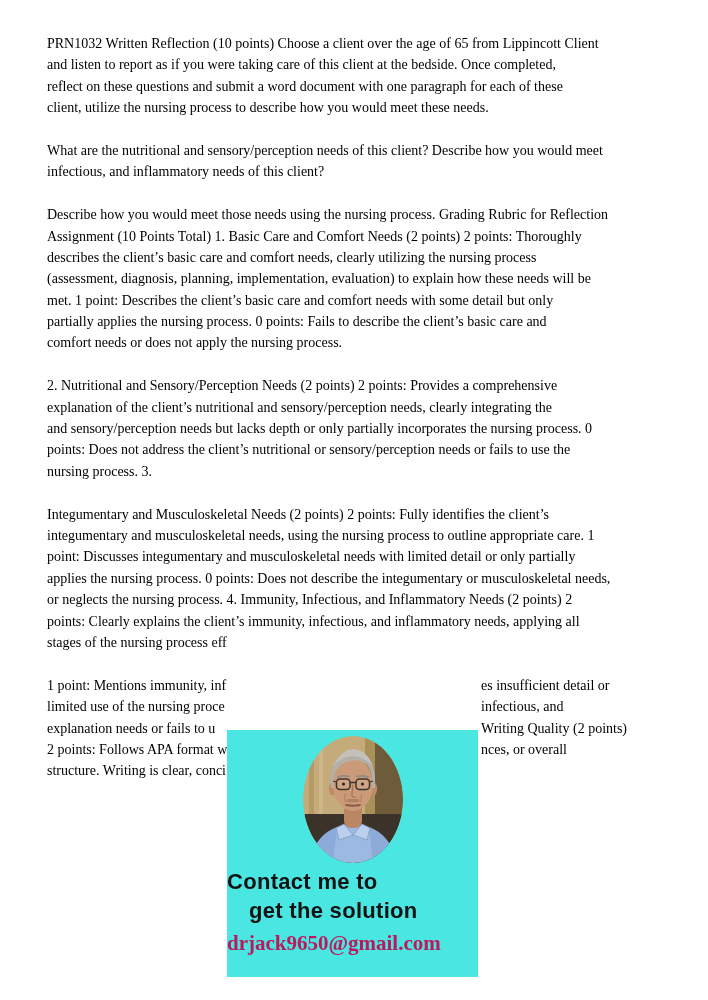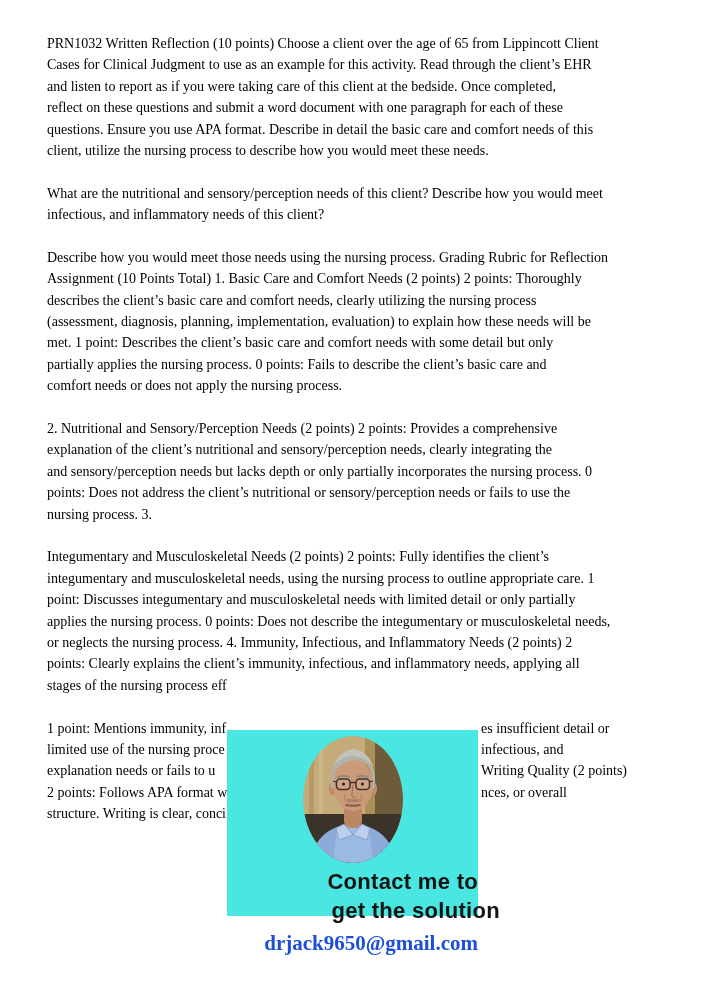--- a/index.html
+++ b/index.html
@@ -9,22 +9,22 @@
     overflow:hidden;font-family:"Liberation Serif", serif;color:#000000;
   }
   .doc-text{
     position:absolute;left:47px;top:33px;width:622px;
     font-size:14px;line-height:21.4px;
   }
   .para{margin:0 0 21.4px 0;}
   .line{white-space:nowrap;height:21.4px;position:relative;}
   .line .r{position:absolute;left:434px;top:0;}
   .ad-overlay{
-    position:absolute;left:227px;top:730px;width:251px;height:186px;
-    text-align:right;
+    position:absolute;left:227px;top:730px;width:251px;height:247px;
+    text-align:left;
   }
   .photo-frame{
     position:absolute;left:50%;top:6px;transform:translateX(-50%);
     width:100px;height:127px;border-radius:50%;overflow:hidden;
   }
   .photo-frame svg{display:block;width:100%;height:100%;}
   .ad-line1,.ad-line2{
     position:absolute;left:0;width:100%;
     font-family:"Liberation Sans", sans-serif;font-weight:700;
     font-size:22px;letter-spacing:0.3px;
@@ -38,24 +38,22 @@
 </style>
 </head>
 <body>
 
 <div class="page" style="background: rgb(255, 255, 255);">
 
   <div class="doc-text" style="color: rgb(0, 0, 0);">
 
   <div class="para">
         <div class="line">PRN1032 Written Reflection (10 points) Choose a client over the age of 65 from Lippincott Client</div>
-        <div class="line">Cases for Clinical Judgment to use as an example for this activity. Read through the client’s EHR</div>
         <div class="line">and listen to report as if you were taking care of this client at the bedside. Once completed,</div>
         <div class="line">reflect on these questions and submit a word document with one paragraph for each of these</div>
-        <div class="line">questions. Ensure you use APA format. Describe in detail the basic care and comfort needs of this</div>
         <div class="line">client, utilize the nursing process to describe how you would meet these needs.</div>
       </div>
       <div class="para">
         <div class="line">What are the nutritional and sensory/perception needs of this client? Describe how you would meet</div>
         <div class="line">infectious, and inflammatory needs of this client?</div>
       </div>
       <div class="para">
         <div class="line">Describe how you would meet those needs using the nursing process. Grading Rubric for Reflection</div>
         <div class="line">Assignment (10 Points Total) 1. Basic Care and Comfort Needs (2 points) 2 points: Thoroughly</div>
         <div class="line">describes the client’s basic care and comfort needs, clearly utilizing the nursing process</div>
@@ -140,16 +138,16 @@
 
           <path d="M43,69 Q50,70.5 57,69" stroke="#8a5a49" stroke-width="1.8" fill="none" stroke-linecap="round"></path>
 
           <path d="M42,58 Q41,63 42.5,66" stroke="rgba(150,95,65,0.45)" stroke-width="1" fill="none"></path>
           <path d="M58,58 Q59,63 57.5,66" stroke="rgba(150,95,65,0.45)" stroke-width="1" fill="none"></path>
         </g>
       </svg>
     </div>
     <div class="ad-line1" style="color: rgb(19, 19, 19);">Contact me to</div>
     <div class="ad-line2" style="color: rgb(19, 19, 19); margin-left: 22px;">get the solution</div>
-    <div class="ad-email" style="color: #1d4ed8;">drjack9650@gmail.com</div>
+    <div class="ad-email" style="color: #be185d;">drjack9650@gmail.com</div>
   </div>
 
 </div>
 
 </body></html>

